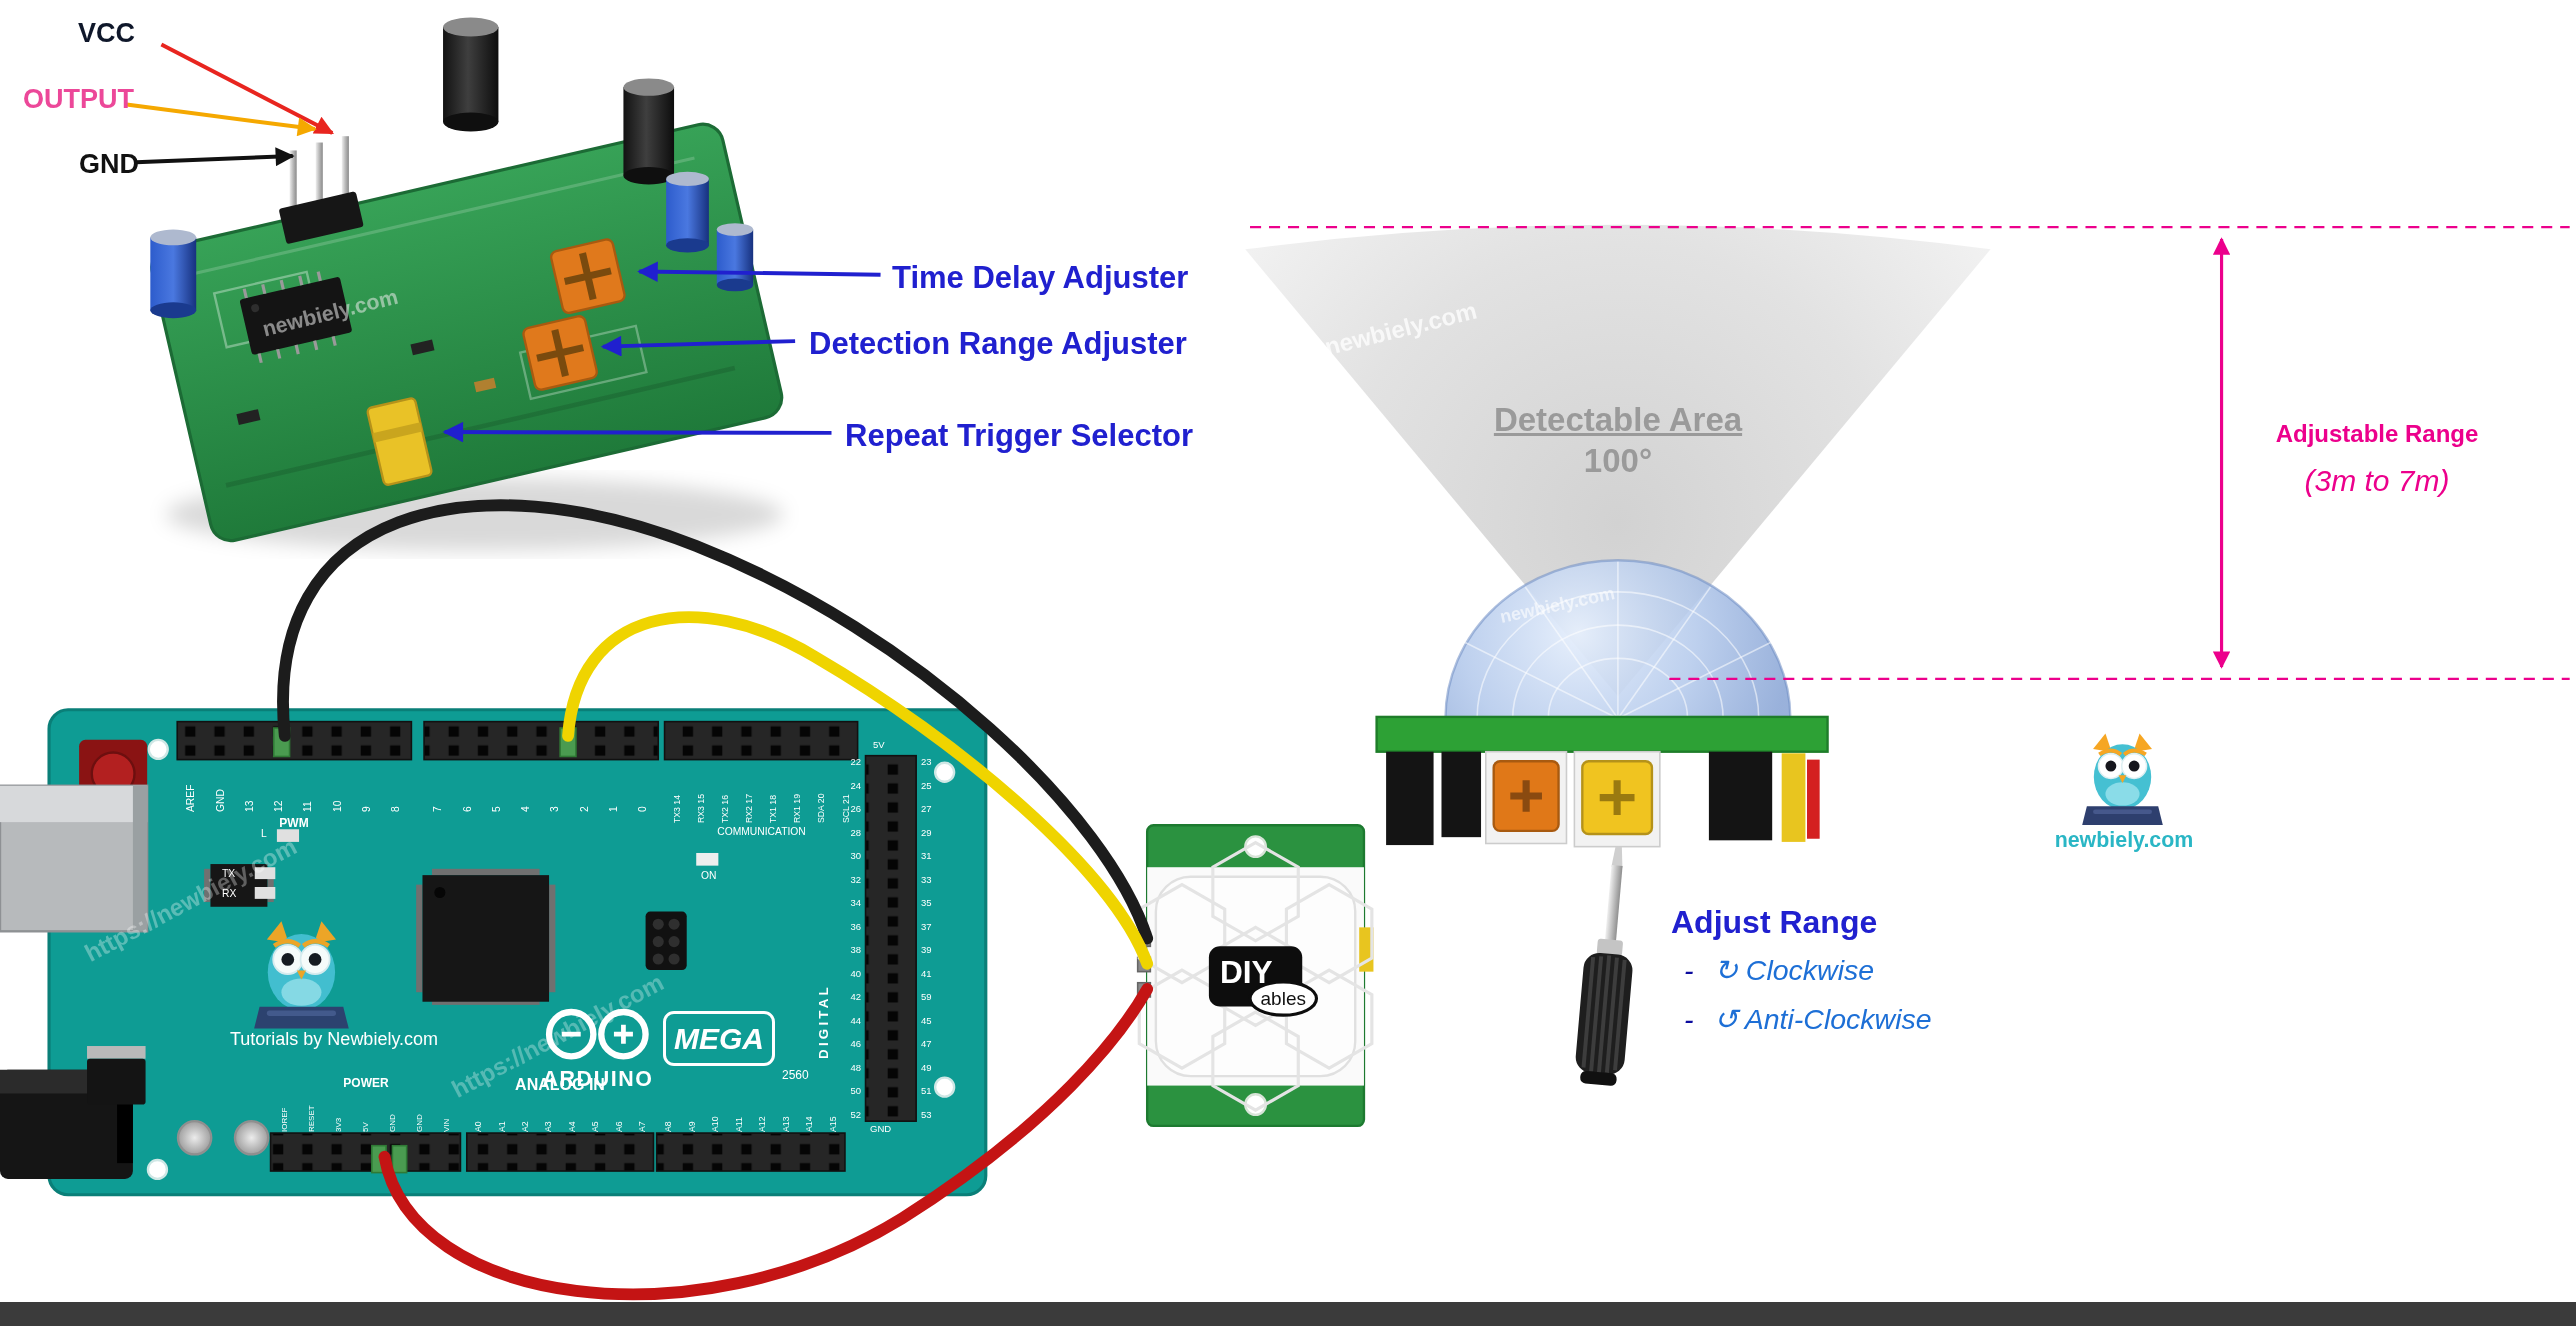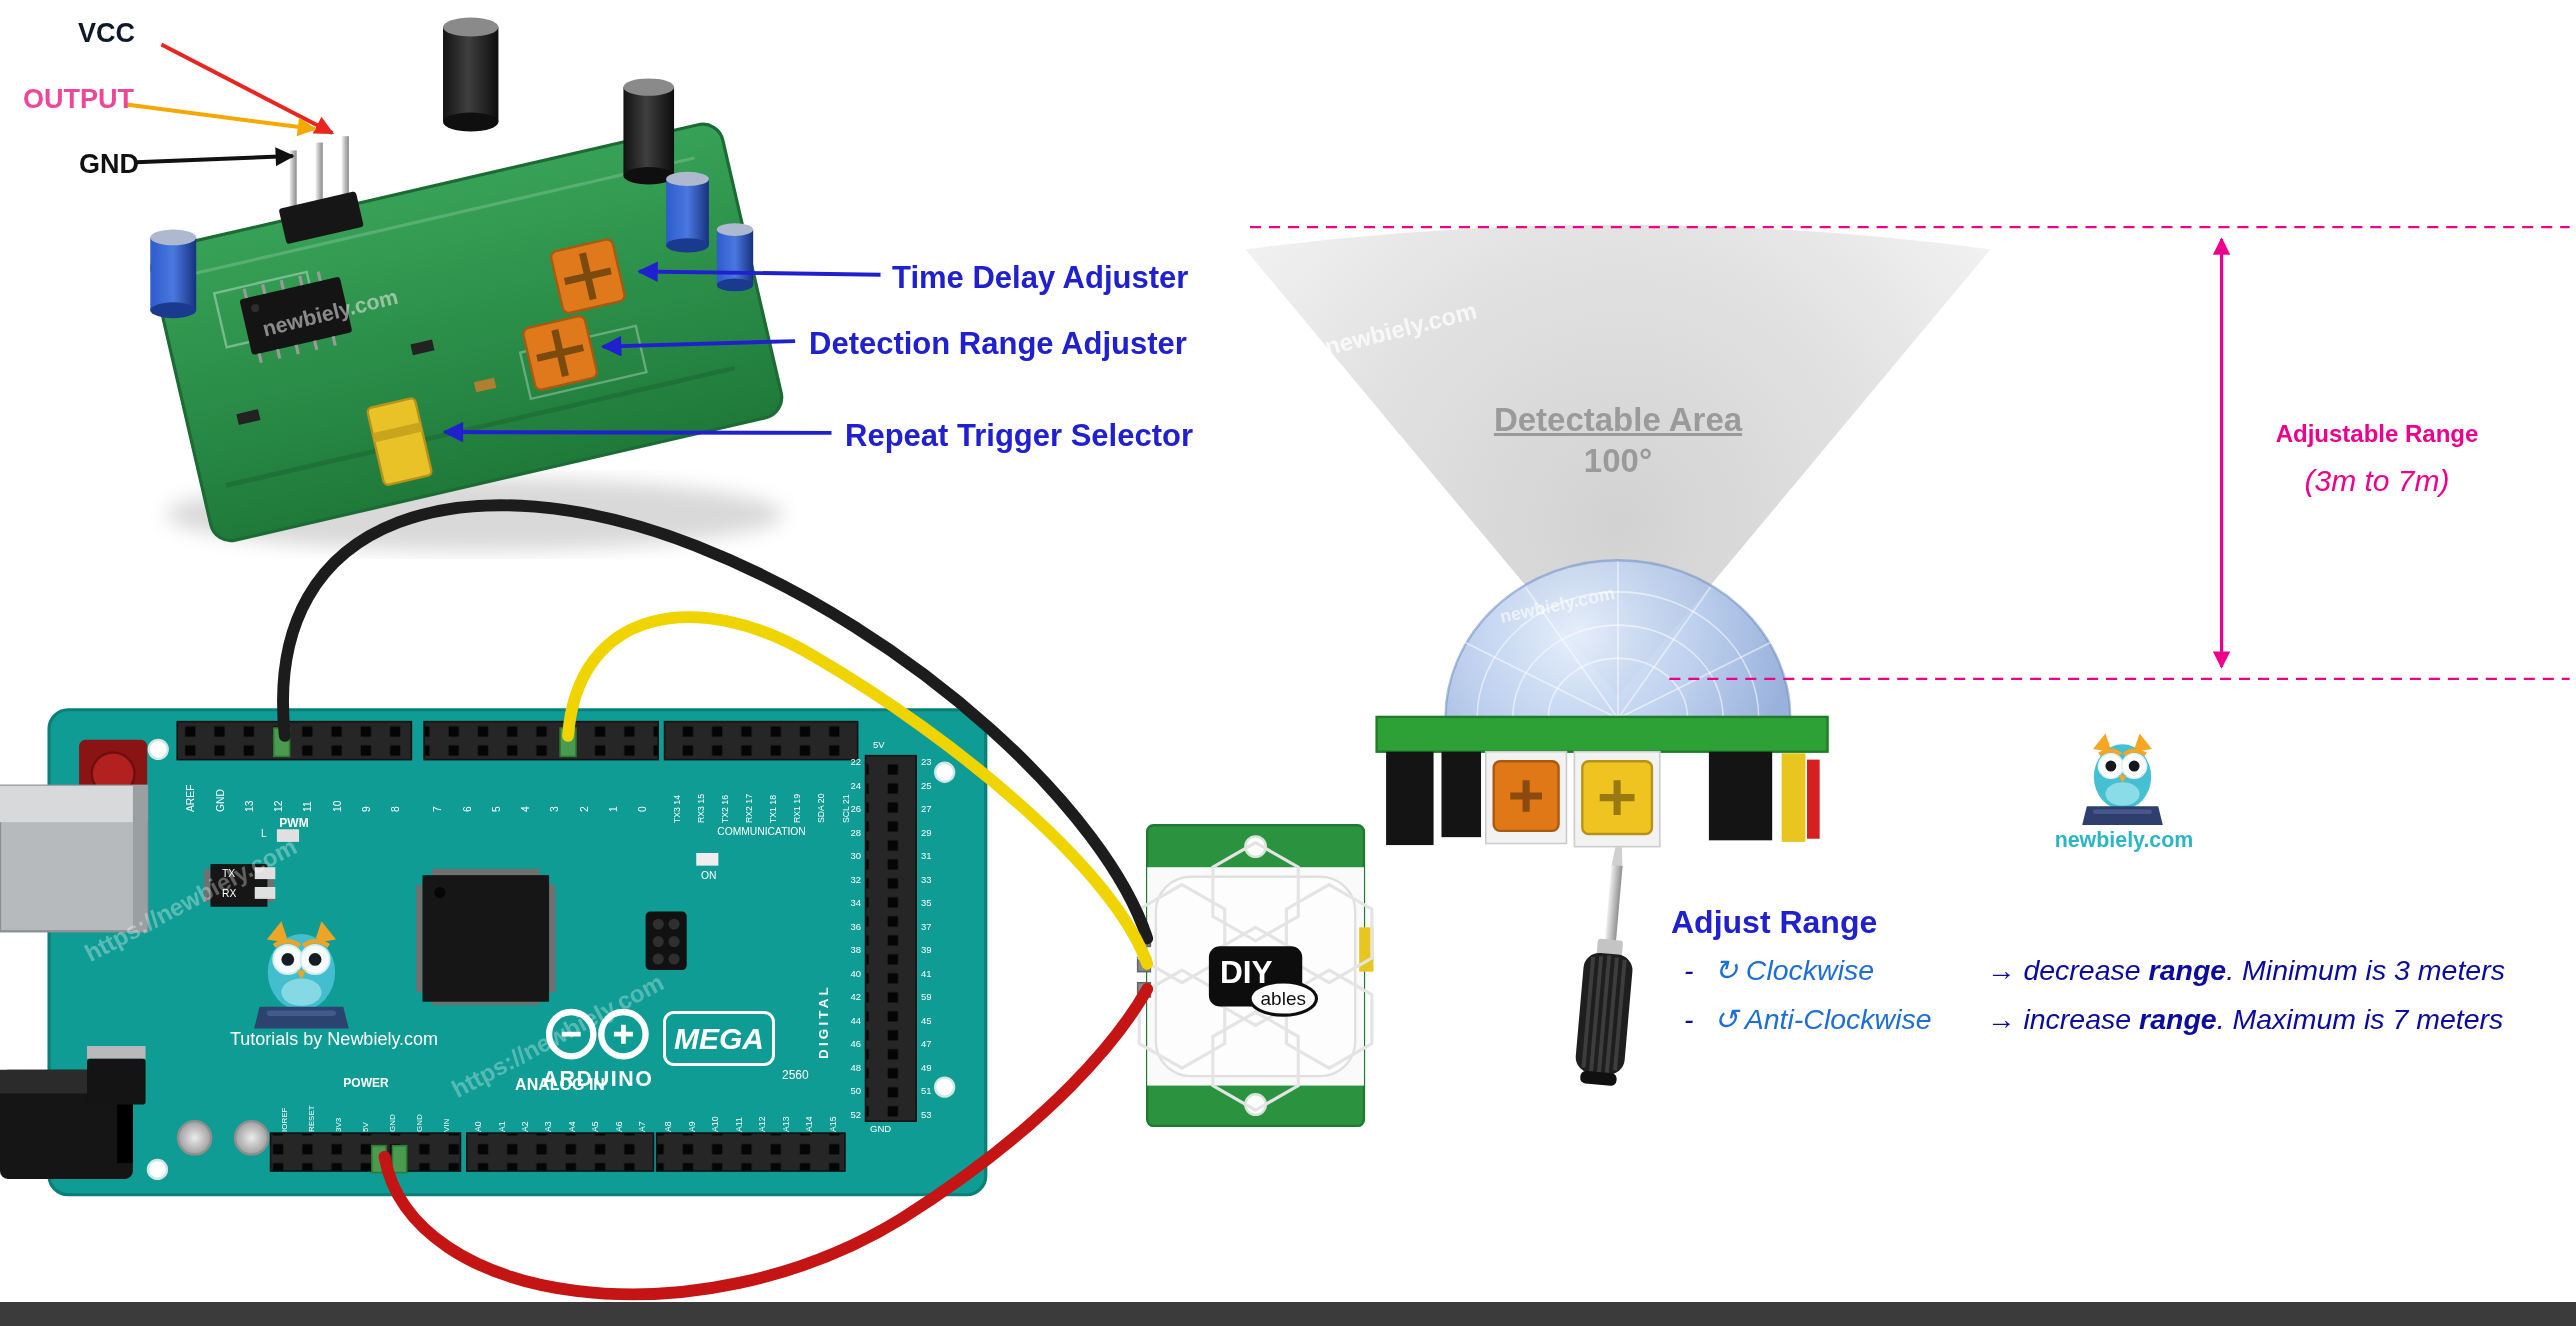--- a/index.html
+++ b/index.html
@@ -377,26 +377,24 @@
 <div class="lbl area-txt" style="left:1444px; top:402px;text-decoration:underline;">Detectable Area</div>
 <div class="lbl area-txt" style="left:1444px; top:443px;">100°</div>
 
 <div class="lbl pink-txt b" style="left:2207px; top:421px; font-size:24px;">Adjustable Range</div>
 <div class="lbl pink-txt i" style="left:2207px; top:464px; font-size:30px;">(3m to 7m)</div>
 
 <div class="lbl adj-title" style="left:1671px; top:905px;">Adjust Range</div>
 <div class="adj-row" style="top:954px;">
   <span class="adj-bullet">-</span>
   <span class="adj-dir">↻ Clockwise</span>
-  <span class="adj-rest"><span>→ decrease </span><b>range</b><span>. Minimum  is 3 meters</span></span>
 </div>
 <div class="adj-row" style="top:1003px;">
   <span class="adj-bullet">-</span>
   <span class="adj-dir">↺ Anti-Clockwise</span>
-  <span class="adj-rest"><span>→ increase  </span><b>range</b><span>. Maximum is 7 meters</span></span>
 </div>
 
 <div class="lbl site-txt" style="left:2025px; top:829px;">newbiely.com</div>
 
 <div class="wm" style="left:261px; top:301px; transform:rotate(-14deg); font-size:21.4px; color:rgba(235,235,235,0.55);">newbiely.com</div>
 <div class="wm" style="left:1323px; top:315px; transform:rotate(-14deg); font-size:24px; color:rgba(255,255,255,0.75);">newbiely.com</div>
 <div class="wm" style="left:1499px; top:595px; transform:rotate(-12deg); font-size:18px; color:rgba(255,255,255,0.6);">newbiely.com</div>
 <div class="wm" style="left:73px; top:886px; transform:rotate(-28deg); font-size:24px; color:rgba(255,255,255,0.32);">https://newbiely.com</div>
 <div class="wm" style="left:440px; top:1022px; transform:rotate(-28deg); font-size:24px; color:rgba(255,255,255,0.30);">https://newbiely.com</div>
 

